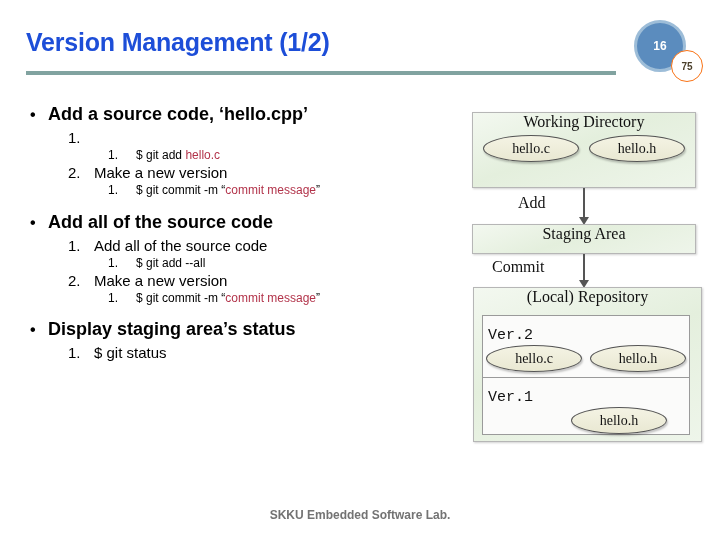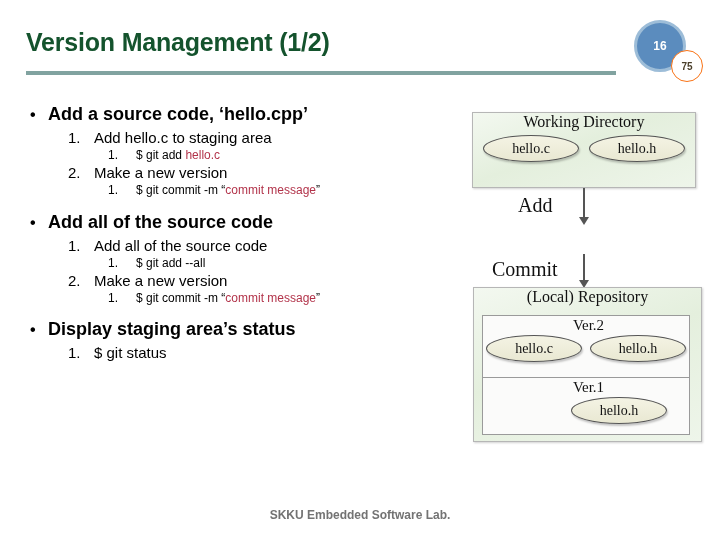--- a/index.html
+++ b/index.html
@@ -16,21 +16,21 @@
     -webkit-font-smoothing: antialiased;
   }
 
   
   .slide-title {
     position: absolute;
     left: 26px;
     top: 28px;
     font-size: 25px;
     font-weight: bold;
-    color: #14532d;
+    color: #1d4ed8;
     letter-spacing: -0.2px;
     white-space: nowrap;
   }
   .title-rule {
     position: absolute;
     left: 26px;
     top: 71px;
     width: 590px;
     height: 4px;
     background: #81a3a0;
@@ -194,44 +194,43 @@
     border-left: 5px solid transparent;
     border-right: 5px solid transparent;
     border-top: 8px solid #555555;
   }
   .arrow-add    { top: 76px;  height: 30px; }
   .arrow-commit { top: 142px; height: 27px; }
 
   .arrow-label {
     position: absolute;
     font-family: "Liberation Serif", serif;
-    font-size: 20px;
+    font-size: 16px;
     color: #111111;
   }
   .lbl-add    { left: 48px; top: 82px; }
   .lbl-commit { left: 22px; top: 146px; }
 
   .verbox {
     position: absolute;
     left: 8px;
     width: 208px;
     box-sizing: border-box;
     background: #fbfbfa;
     border: 1px solid #9a9a9a;
   }
   .ver2 { top: 27px; height: 62px; border-bottom: none; }
   .ver1 { top: 89px; height: 58px; }
   .verlabel {
-    font-family: Liberation Serif, serif;
+    font-family: Liberation Mono, monospace;
     font-size: 15px;
     color: #111111;
     padding-left: 5px;
     line-height: 1.0;
-    padding-top: 2px;
-    text-align: center;
+    padding-top: 12px;
   }
   .ver-ellipses {
     display: flex;
     justify-content: center;
     gap: 8px;
     margin-top: 2px;
   }
   .ver-ellipses.right { justify-content: flex-end; padding-right: 22px; }
 </style>
 </head>
@@ -245,21 +244,20 @@
 
 <div class="content">
 
   <div class="lvl1">
     <span class="dot">•</span>
     <span>Add a source code, ‘hello.cpp’</span>
   </div>
 
   <div class="lvl2">
     <span class="num">1.</span>
-    <span>Add hello.c to staging area</span>
   </div>
   <div class="lvl3">
     <span class="num">1.</span>
     <span><span>$ git add </span><span class="red">hello.c</span><span></span></span>
   </div>
 
   <div class="lvl2">
     <span class="num">2.</span>
     <span>Make a new version</span>
   </div>
@@ -312,20 +310,23 @@
     <div class="dbox-title">Working Directory</div>
     <div class="ellipse-row">
       <div class="ellipse">hello.c</div>
       <div class="ellipse">hello.h</div>
     </div>
   </div>
 
   <div class="arrow arrow-add"></div>
   <div class="arrow-label lbl-add">Add</div>
 
+  <div class="dbox sa">
+    <div class="dbox-title">Staging Area</div>
+  </div>
 
   <div class="arrow arrow-commit"></div>
   <div class="arrow-label lbl-commit">Commit</div>
 
   <div class="dbox repo">
     <div class="dbox-title">(Local) Repository</div>
 
     <div class="verbox ver2">
       <div class="verlabel">Ver.2</div>
       <div class="ver-ellipses">

